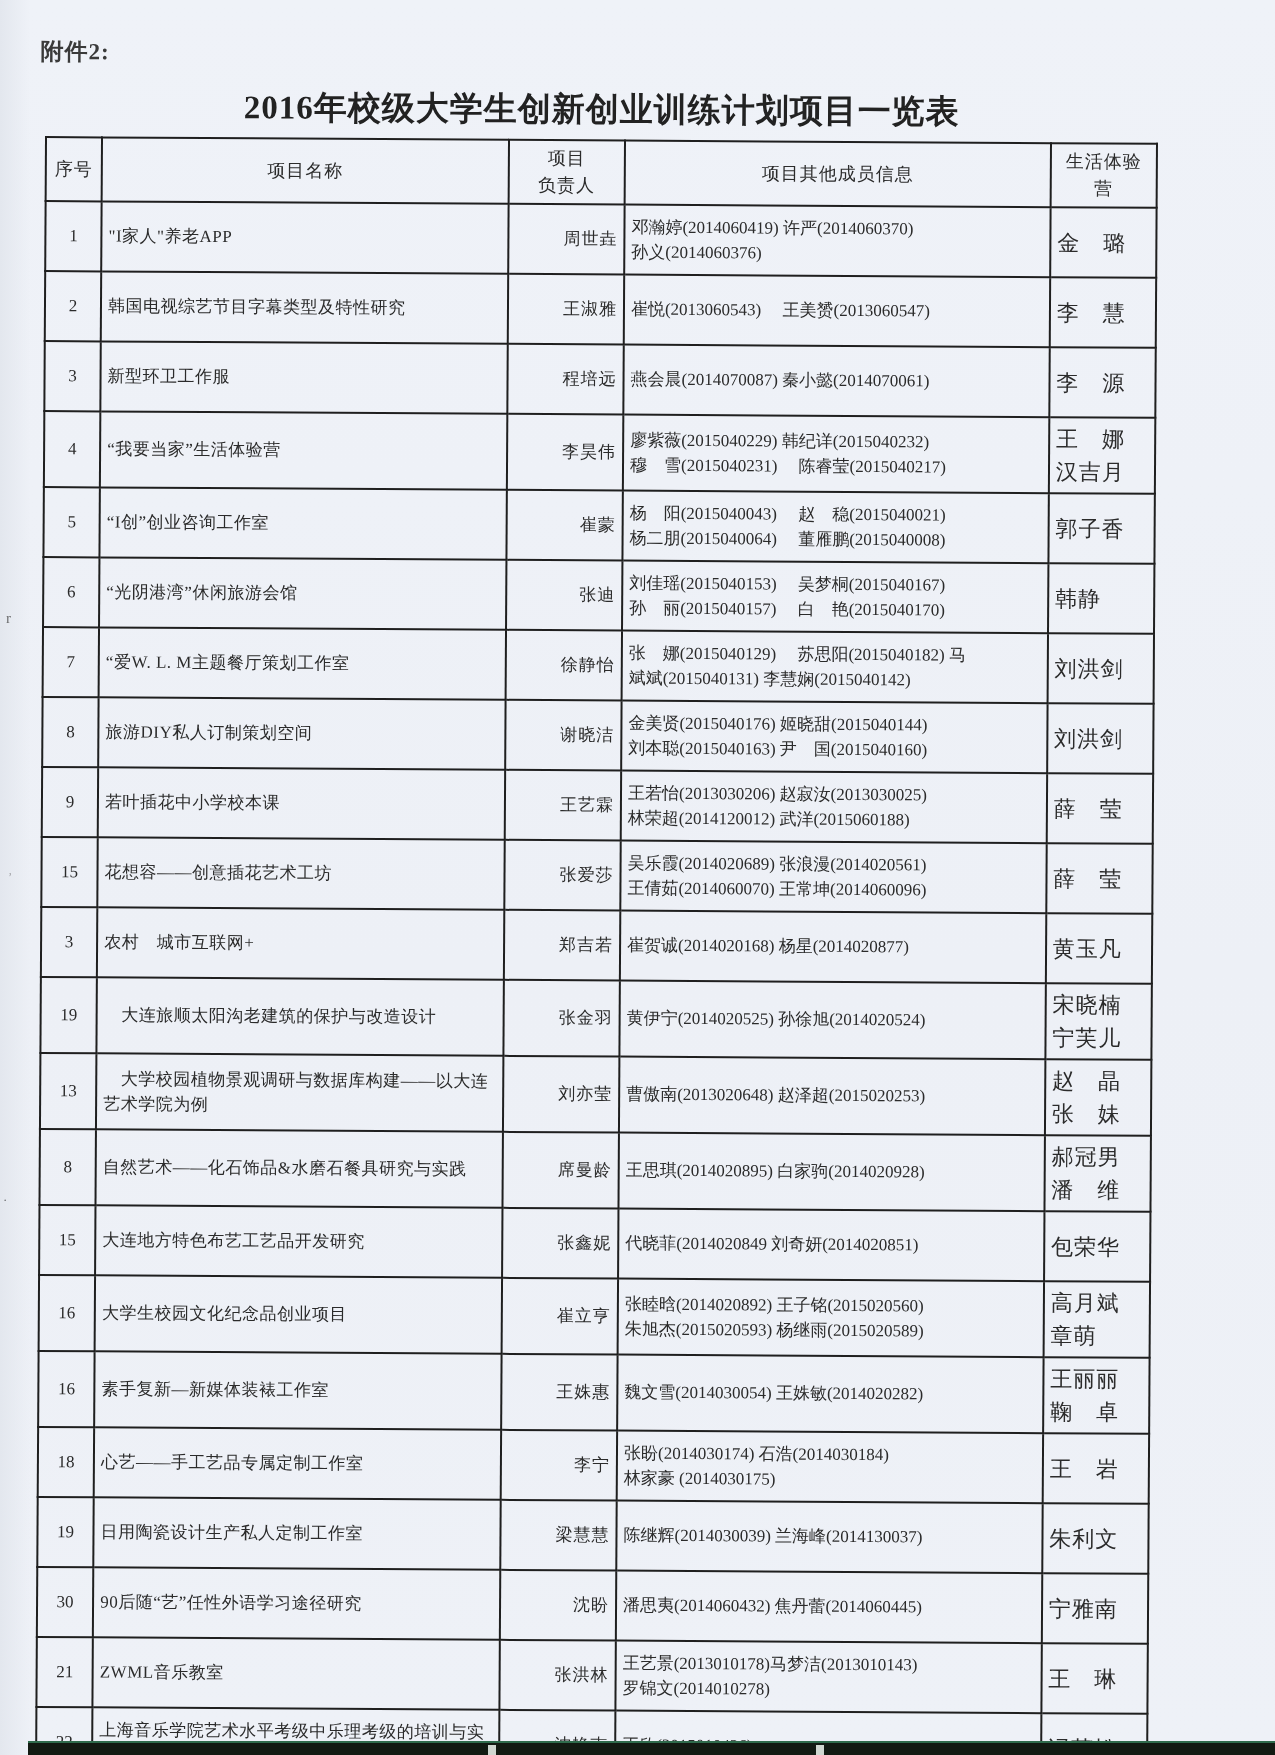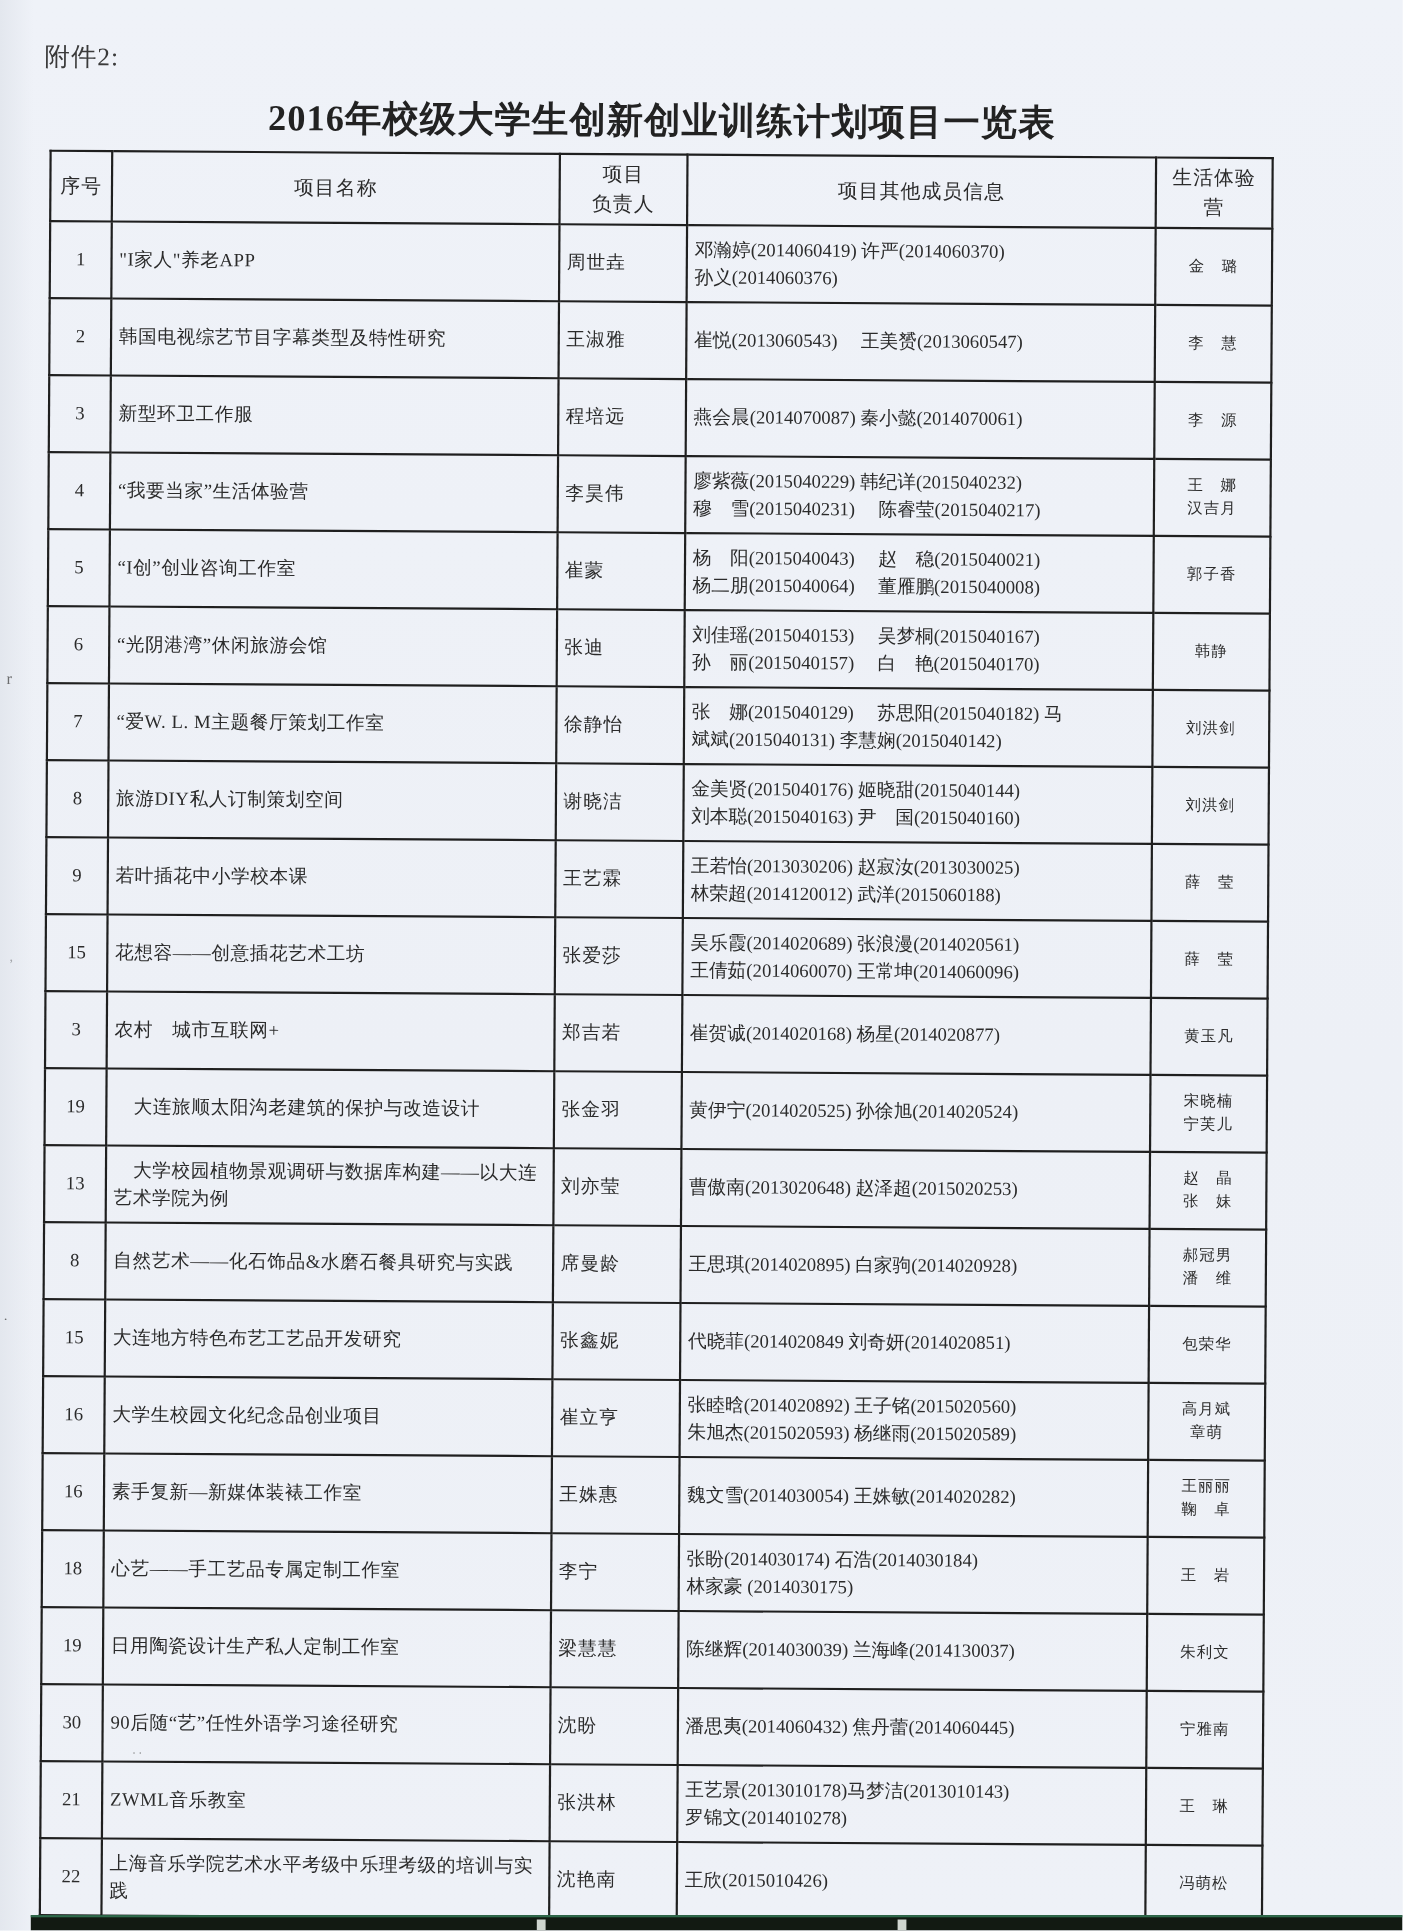--- a/index.html
+++ b/index.html
@@ -20,21 +20,21 @@
     content:"";position:absolute;left:0;top:0;bottom:0;width:34px;
     background:linear-gradient(90deg,#e3e7ee 0%,rgba(238,241,247,0) 90%);
   }
   .scan{
     position:absolute;left:0;top:0;right:0;
     transform:rotate(0.35deg);
     transform-origin:40px 140px;
   }
   .attachment{
     position:absolute;left:40px;top:36px;
-    font-size:23px;letter-spacing:1px;color:#3a3a3a;
+    font-size:23px;letter-spacing:1px;color:#3a3a3a;font-weight:bold;
   }
   .title{
     position:absolute;left:45px;top:84px;width:1113px;
     text-align:center;font-size:33px;font-weight:bold;
     letter-spacing:1px;color:#222;
   }
   table.grid{
     position:absolute;left:45px;top:136px;width:1113px;
     border-collapse:collapse;table-layout:fixed;
     font-size:17px;
@@ -50,23 +50,23 @@
     color:#2b2b2b;
   }
   .grid th{font-weight:normal;font-size:18px;text-align:center;height:54px;letter-spacing:1px;}
   .col-no{width:56px;}
   .col-name{width:406px;}
   .col-leader{width:116px;}
   .col-members{width:425px;}
   .col-teacher{width:106px;}
   .c-no{text-align:center;font-size:17px;color:#333;}
   .c-name{text-align:left;padding-left:11px;letter-spacing:0.5px;}
-  .c-leader{text-align:left;letter-spacing:1px;}
+  .c-leader{text-align:right;letter-spacing:1px;}
   .c-members{text-align:left;padding-left:11px;font-size:17px;}
-  .c-teacher{text-align:center;font-size:14px;letter-spacing:1px;font-family:Liberation Serif, serif;}
+  .c-teacher{font-size:22px;letter-spacing:1px;font-family:Liberation Serif, serif;}
   
   .artifact{position:absolute;color:#444;opacity:.75;font-size:13px;pointer-events:none;}
   .a1{left:6px;top:610px;font-size:15px;}
   .a2{left:3px;top:1192px;}
   .a3{left:120px;top:1588px;color:#666;font-size:11px;letter-spacing:2px;}
   .a4{left:8px;top:862px;opacity:.4;}
   
   .bottom-strip{
     position:absolute;left:28px;right:0;bottom:0;height:12px;
     background:#121a12;

